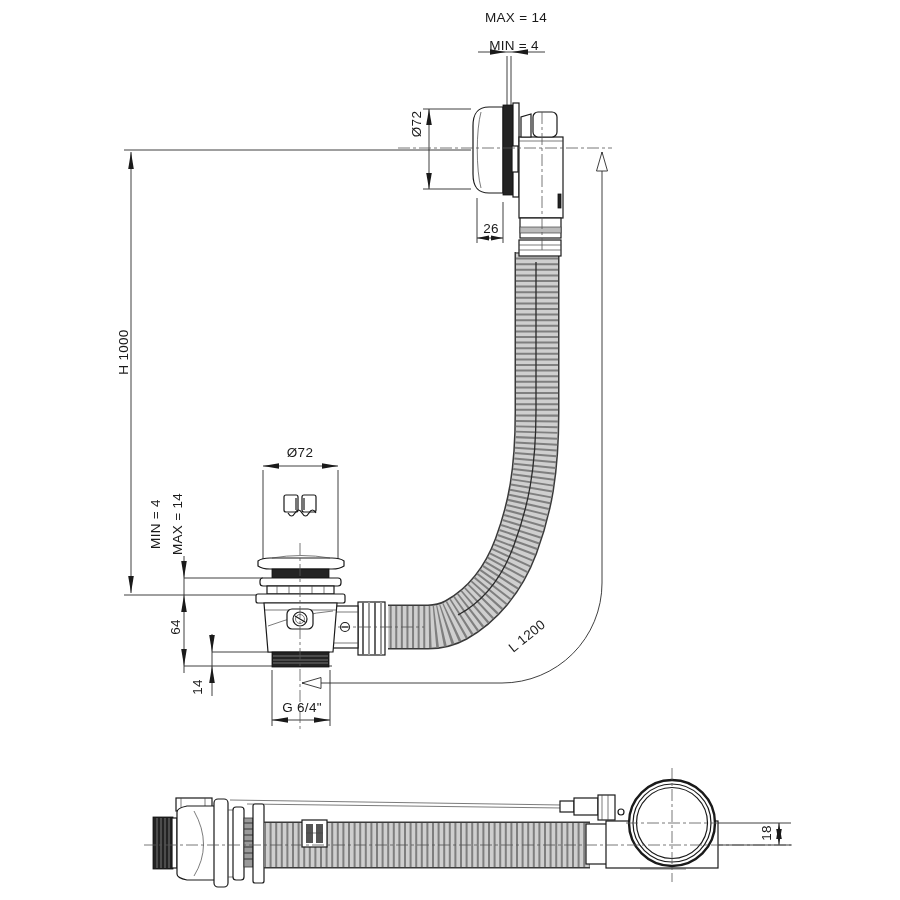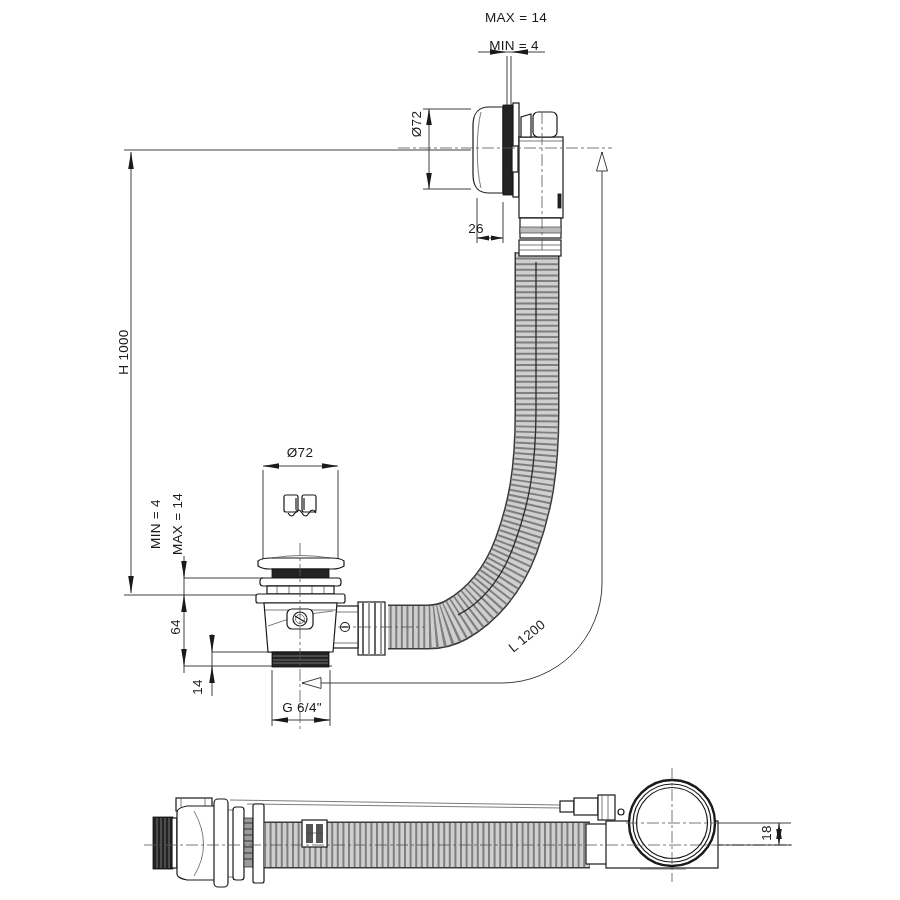--- a/index.html
+++ b/index.html
@@ -239,21 +239,21 @@
     <line class="cl" x1="338" y1="627" x2="424" y2="627"></line>
     <line class="cl" x1="144" y1="845" x2="792" y2="845"></line>
     <line class="cl" x1="672" y1="768" x2="672" y2="882"></line>
     <line class="cl" x1="626" y1="823" x2="718" y2="823"></line>
   </g>
 </svg>
 
 <div class="lbl" style="left:516px;top:17px">MAX = 14</div>
 <div class="lbl" style="left:514px;top:45px">MIN = 4</div>
 <div class="lbl v" style="left:416px;top:124px">Ø72</div>
-<div class="lbl" style="left:476px;top:228px">26</div>
+<div class="lbl" style="left:491px;top:228px">26</div>
 <div class="lbl v" style="left:123px;top:352px">H 1000</div>
 <div class="lbl" style="left:300px;top:452px">Ø72</div>
 <div class="lbl v" style="left:155px;top:524px">MIN = 4</div>
 <div class="lbl v" style="left:177px;top:524px">MAX = 14</div>
 <div class="lbl v" style="left:175px;top:627px">64</div>
 <div class="lbl v" style="left:197px;top:687px">14</div>
 <div class="lbl" style="left:302px;top:707px">G 6/4"</div>
 <div class="lbl r38" style="left:527px;top:636px">L 1200</div>
 <div class="lbl v" style="left:766px;top:833px">18</div>
 

